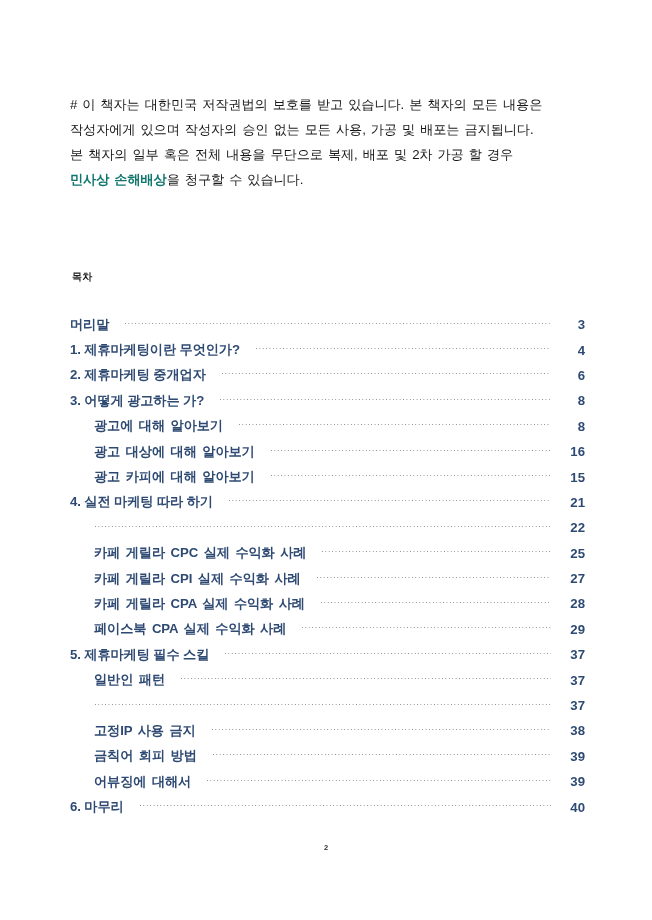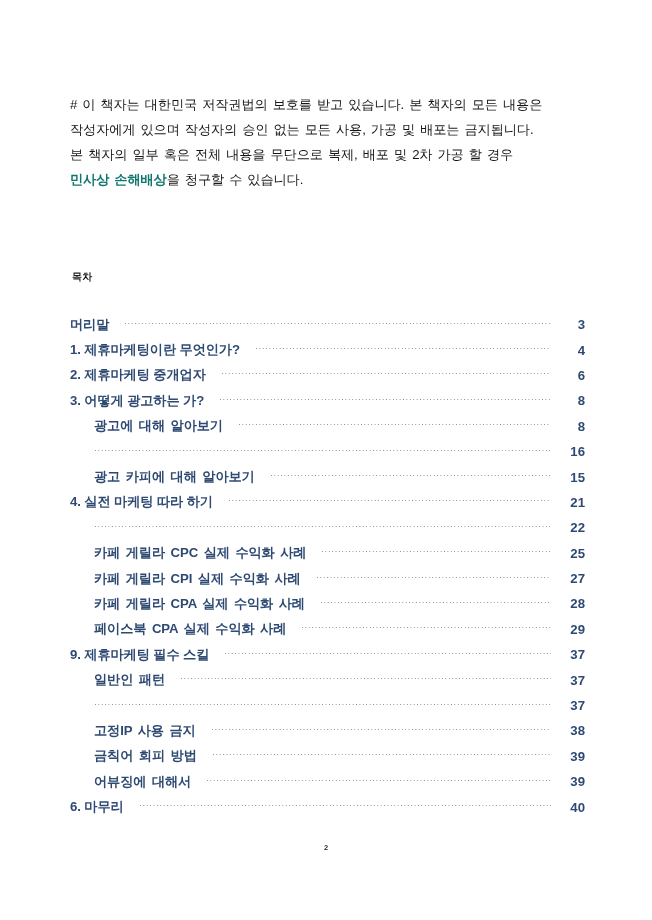--- a/index.html
+++ b/index.html
@@ -147,20 +147,21 @@
         <span class="toc-label">3. 어떻게 광고하는 가?</span>
         <span class="toc-leader"></span>
         <span class="toc-page">8</span>
       </div>
       <div class="toc-row sub">
         <span class="toc-label">광고에 대해 알아보기</span>
         <span class="toc-leader"></span>
         <span class="toc-page">8</span>
       </div>
       <div class="toc-row sub">
+        <span class="toc-label">광고 대상에 대해 알아보기</span>
         <span class="toc-leader"></span>
         <span class="toc-page">16</span>
       </div>
       <div class="toc-row sub">
         <span class="toc-label">광고 카피에 대해 알아보기</span>
         <span class="toc-leader"></span>
         <span class="toc-page">15</span>
       </div>
       <div class="toc-row">
         <span class="toc-label">4. 실전 마케팅 따라 하기</span>
@@ -185,21 +186,21 @@
         <span class="toc-label">카페 게릴라 CPA 실제 수익화 사례</span>
         <span class="toc-leader"></span>
         <span class="toc-page">28</span>
       </div>
       <div class="toc-row sub">
         <span class="toc-label">페이스북 CPA 실제 수익화 사례</span>
         <span class="toc-leader"></span>
         <span class="toc-page">29</span>
       </div>
       <div class="toc-row">
-        <span class="toc-label">9. 제휴마케팅 필수 스킬</span>
+        <span class="toc-label">5. 제휴마케팅 필수 스킬</span>
         <span class="toc-leader"></span>
         <span class="toc-page">37</span>
       </div>
       <div class="toc-row sub">
         <span class="toc-label">일반인 패턴</span>
         <span class="toc-leader"></span>
         <span class="toc-page">37</span>
       </div>
       <div class="toc-row sub">
         <span class="toc-leader"></span>

